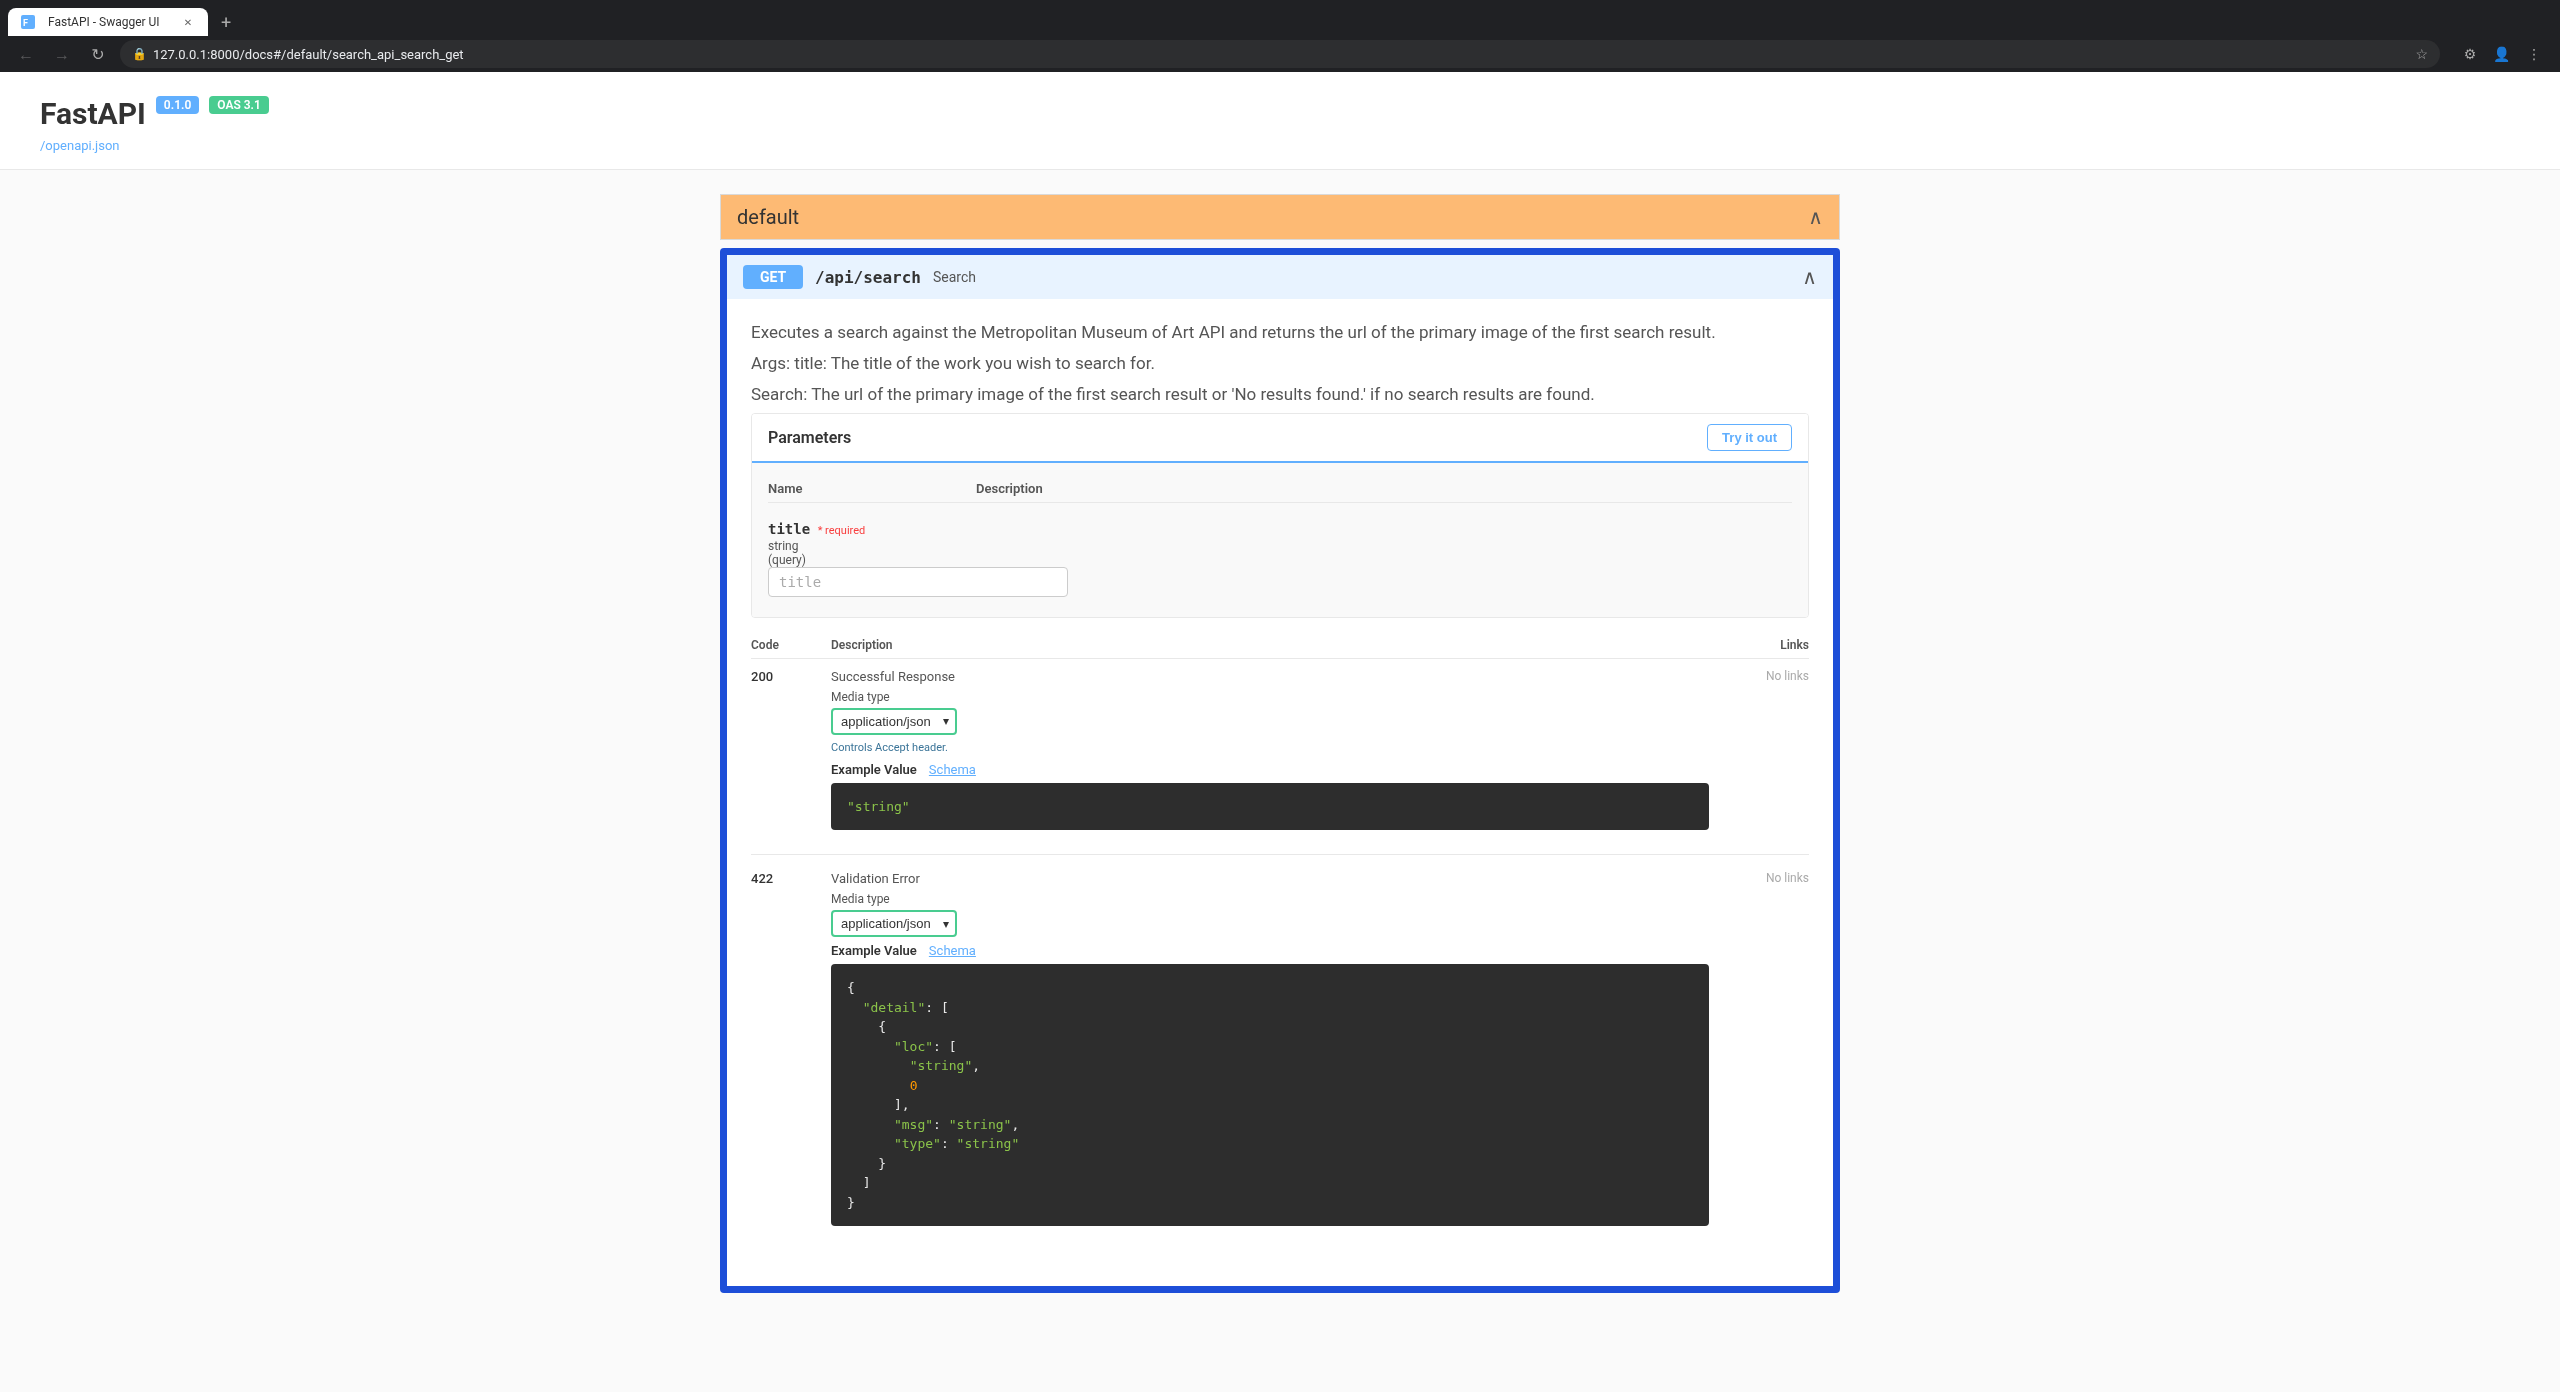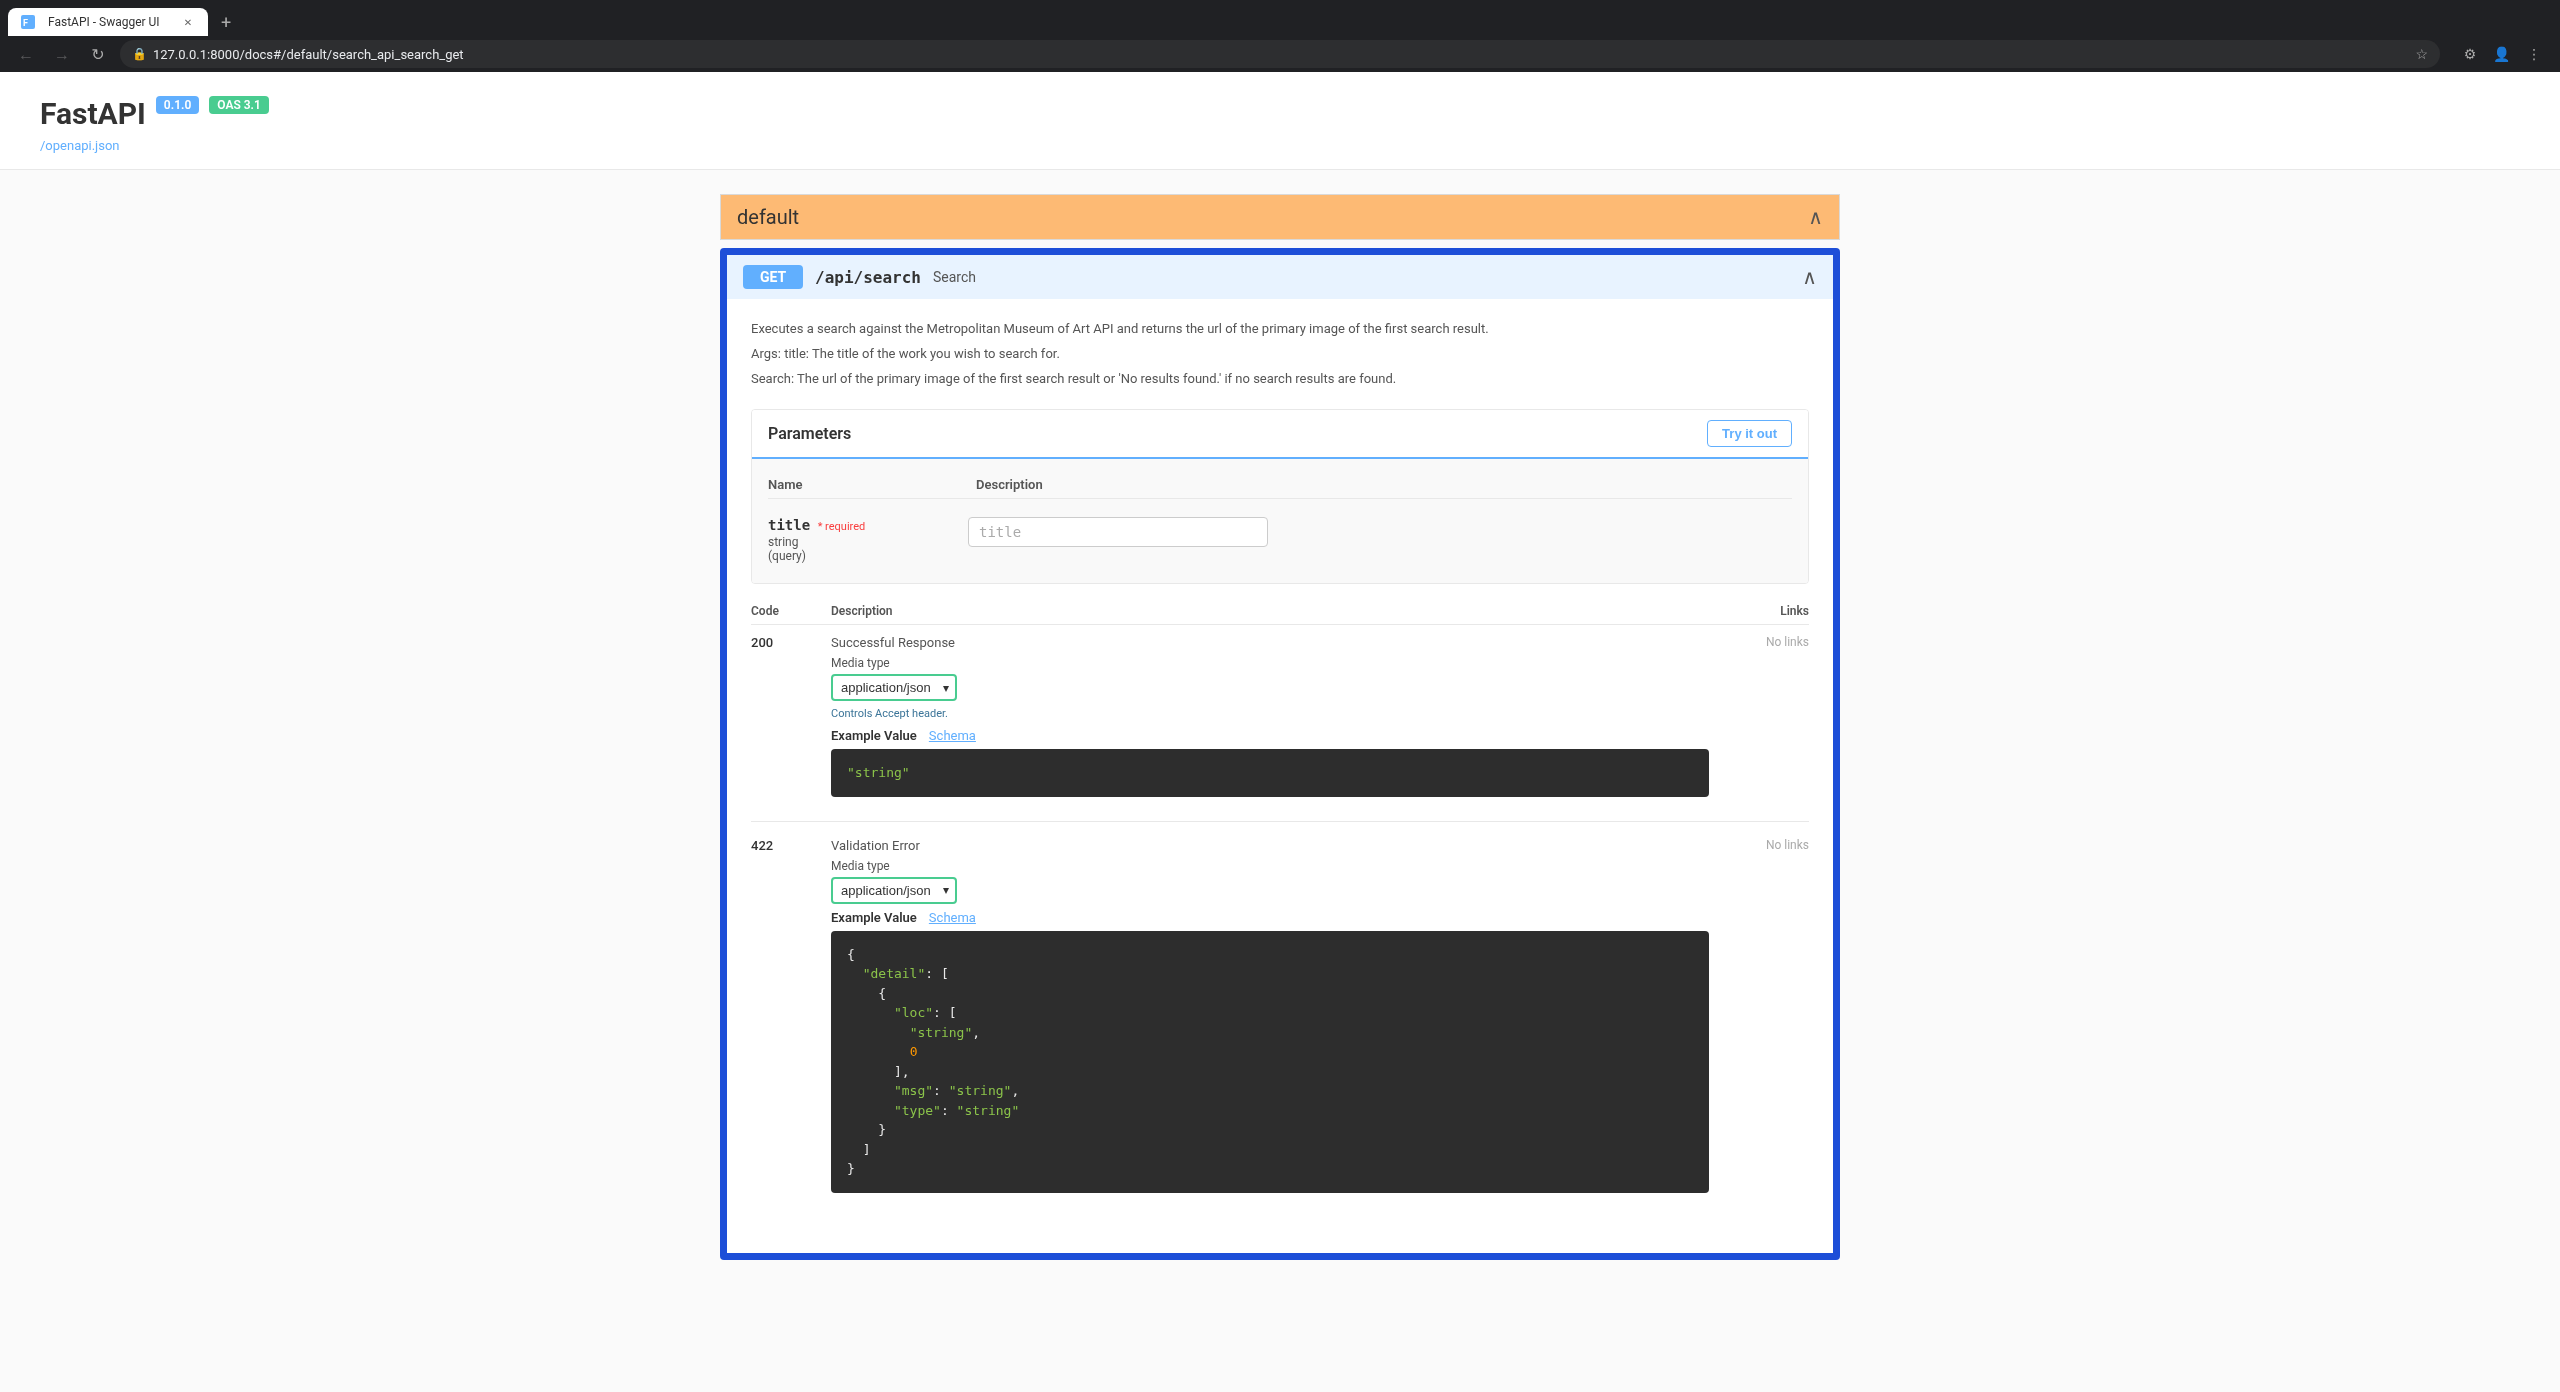--- a/index.html
+++ b/index.html
@@ -234,23 +234,23 @@
       font-size: 20px;
       color: #555;
     }
 
     
     .endpoint-body {
       padding: 20px 24px;
       background: #fff;
     }
     .endpoint-description {
-      font-size: 13px;
-      color: #555;
-      margin-bottom: 20px;
+      font-size: 17px;
+      color: #555;
+      margin-bottom: 4px;
       line-height: 1.6;
     }
     .endpoint-description p { margin-bottom: 4px; }
 
     
     .params-section {
       border: 1px solid #e8e8e8;
       border-radius: 4px;
       overflow: hidden;
     }
@@ -289,20 +289,21 @@
       border-bottom: 1px solid #e8e8e8;
       margin-bottom: 10px;
     }
     .col-name { width: 208px; font-size: 13px; font-weight: 600; color: #555; }
     .col-desc { flex: 1; font-size: 13px; font-weight: 600; color: #555; }
 
     .param-row {
       display: flex;
       align-items: flex-start;
       padding: 8px 0;
+      flex-direction: column;
     }
     .param-name-col {
       width: 200px;
     }
     .param-name {
       font-size: 14px;
       font-weight: 600;
       color: #333;
       font-family: monospace;
     }

